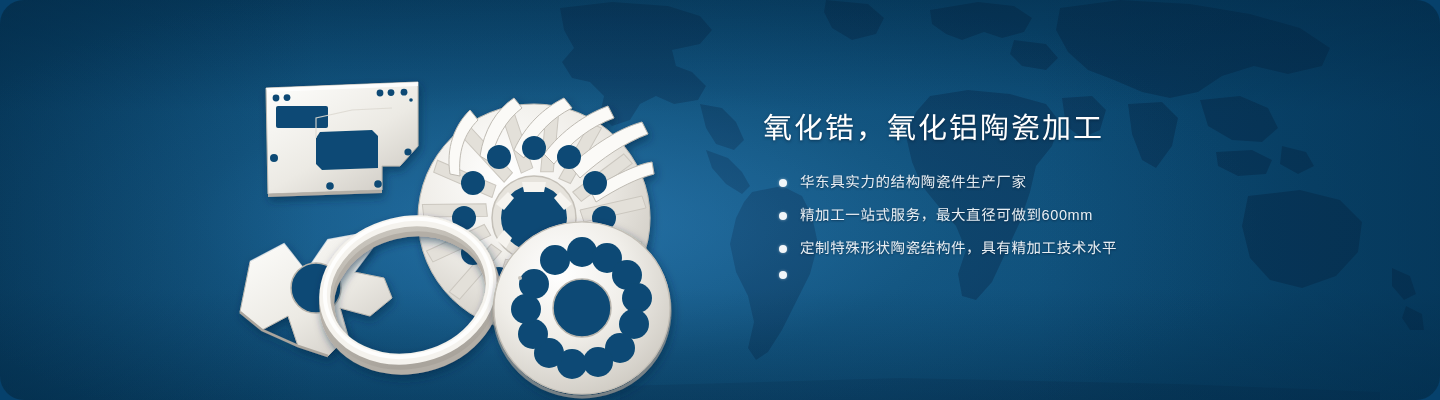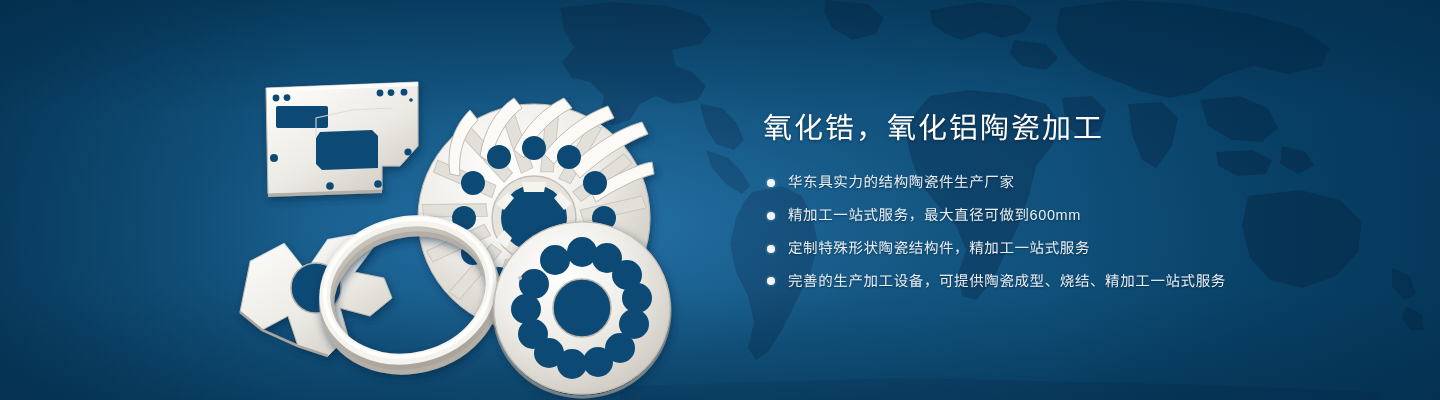--- a/index.html
+++ b/index.html
@@ -5,20 +5,21 @@
 <style>
   html,body{margin:0;padding:0;}
   body{
     width:1440px;height:400px;overflow:hidden;
     font-family:"Liberation Sans","DejaVu Sans",sans-serif;
     background:#06416c;
   }
   .banner{
     position:relative;width:1440px;height:400px;overflow:hidden;
     background:#06416c;
+    border-radius:24px;
   }
   
   .bg-base{
     position:absolute;inset:0;
     background:
       radial-gradient(120% 150% at 38% 58%, #1b6599 0%, #12557f 22%, #0a4871 45%, #06416c 70%, #053c66 100%);
   }
   .bg-vignette{
     position:absolute;inset:0;
     background:
@@ -38,21 +39,21 @@
   .products svg{width:100%;height:100%;display:block;overflow:visible;}
   
   .copy{
     position:absolute;left:763px;top:110px;width:620px;
   }
   .headline{
     color:#ffffff;font-size:29px;line-height:1.25;letter-spacing:2px;
     font-weight:400;margin:0 0 26px 0;white-space:nowrap;
     text-shadow:0 1px 3px rgba(0,20,40,.55);
   }
-  .bullets{list-style:none;margin:4px;padding:0;}
+  .bullets{list-style:none;margin:16px;padding:0;}
   .bullet{
     display:flex;align-items:center;
     margin-bottom:11px;
   }
   .bullet:last-child{margin-bottom:0;}
   .dot{
     flex:0 0 auto;width:8px;height:8px;border-radius:50%;
     background:#f2f6f9;margin-right:13px;
     box-shadow:0 0 3px rgba(255,255,255,.45);
   }
@@ -291,22 +292,21 @@
       <li class="bullet">
         <span class="dot"></span>
         <span class="bullet-text">华东具实力的结构陶瓷件生产厂家</span>
       </li>
       <li class="bullet">
         <span class="dot"></span>
         <span class="bullet-text">精加工一站式服务，最大直径可做到600mm</span>
       </li>
       <li class="bullet">
         <span class="dot"></span>
-        <span class="bullet-text">定制特殊形状陶瓷结构件，精加工一站式服务</span>
+        <span class="bullet-text">定制特殊形状陶瓷结构件，具有精加工技术水平</span>
       </li>
       <li class="bullet">
         <span class="dot"></span>
-        <span class="bullet-text">完善的生产加工设备，可提供陶瓷成型、烧结、精加工一站式服务</span>
       </li>
     </ul>
   </div>
 
 </div>
 
 </body></html>

